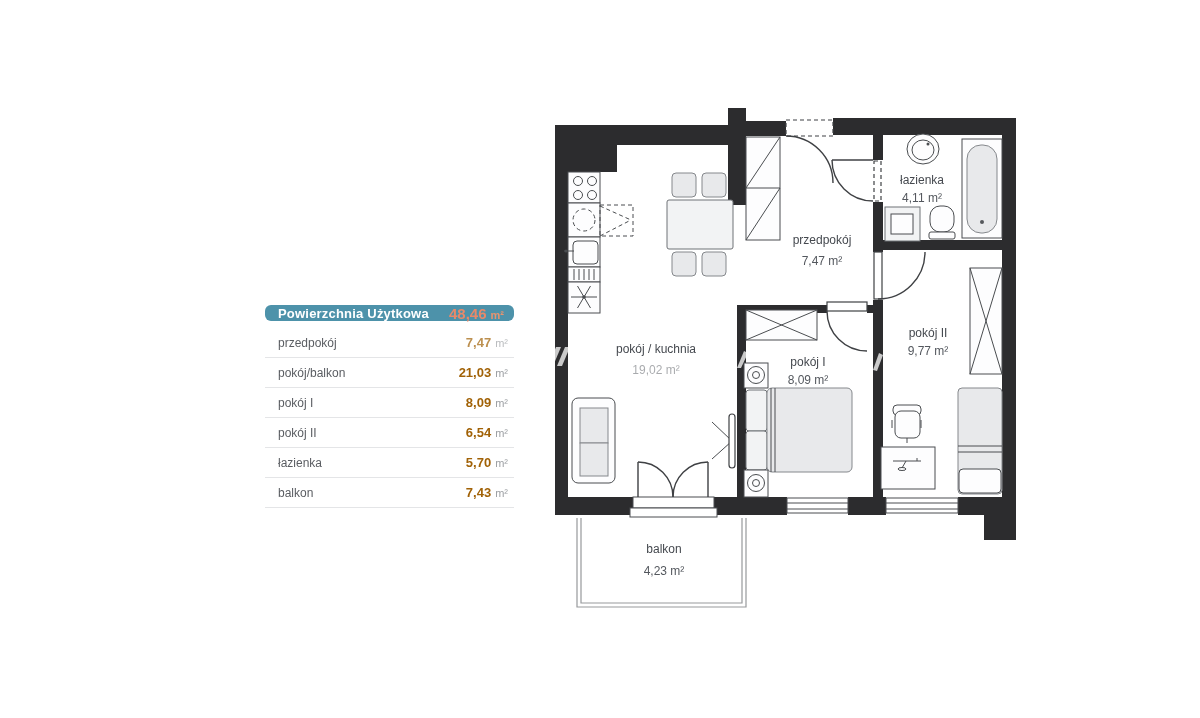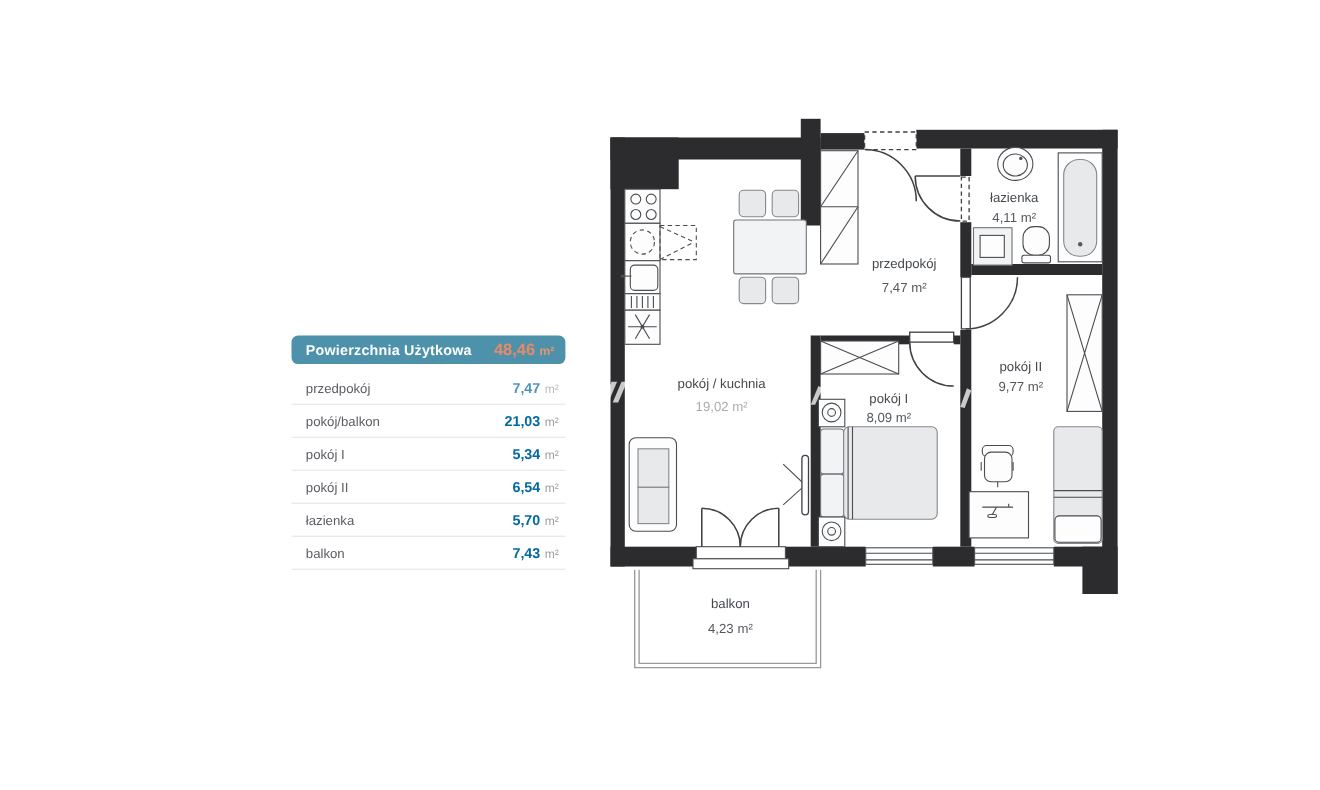--- a/index.html
+++ b/index.html
@@ -3,35 +3,35 @@
 <meta charset="utf-8">
 <style>
   html,body{margin:0;padding:0;background:#ffffff;}
   .screen{
     position:relative;width:1200px;height:718px;background:#ffffff;overflow:hidden;
     font-family:"Liberation Sans", sans-serif;
   }
   
   .legend{position:absolute;left:265px;top:305px;width:249px;}
   .legend-header{
-    height:26px;border-radius:6px;background:#4d92aa;
+    height:16px;border-radius:6px;background:#4d92aa;
     display:flex;align-items:center;justify-content:space-between;
     padding:0 10px 0 13px;box-sizing:border-box;
   }
   .legend-header .h-label{color:#ffffff;font-size:13px;font-weight:bold;letter-spacing:.2px;}
   .legend-header .h-value{color:#e8896a;font-size:15px;font-weight:bold;}
   .legend-header .h-unit{color:#e8946f;font-size:11px;font-weight:bold;margin-left:4px;}
   .legend-rows{margin-top:7px;}
   .legend-row{
     height:30px;display:flex;align-items:center;justify-content:space-between;
     border-bottom:1px solid #e4e5e7;padding:0 6px 0 13px;box-sizing:border-box;
   }
   .r-label{color:#5a5d62;font-size:12px;}
   .r-valwrap{display:flex;align-items:baseline;}
-  .r-value{color:#0369a1;font-size:13px;font-weight:bold;}
+  .r-value{color:#a16207;font-size:13px;font-weight:bold;}
   .r-unit{color:#9b9ea2;font-size:11px;margin-left:4px;}
   .faded{opacity:.7;}
   
   svg{position:absolute;left:0;top:0;}
   .wall{fill:#2c2c2e;stroke:none;}
   .furn{fill:#fdfdfe;stroke:#4a4d50;stroke-width:1;}
   .furn-gray{fill:#e8e9eb;stroke:#85888c;stroke-width:1;}
   .furn-lt{fill:#f2f3f4;stroke:#6f7276;stroke-width:1;}
   .thin{stroke:#4a4d50;stroke-width:1;fill:none;}
   .door{stroke:#3f4144;stroke-width:1.4;fill:none;}
@@ -67,21 +67,21 @@
       <div class="legend-row">
         <span class="r-label">pokój/balkon</span>
         <span class="r-valwrap">
             <span class="r-value">21,03</span>
             <span class="r-unit">m²</span>
           </span>
       </div>
       <div class="legend-row">
         <span class="r-label">pokój I</span>
         <span class="r-valwrap">
-            <span class="r-value">5,34</span>
+            <span class="r-value">8,09</span>
             <span class="r-unit">m²</span>
           </span>
       </div>
       <div class="legend-row">
         <span class="r-label">pokój II</span>
         <span class="r-valwrap">
             <span class="r-value">6,54</span>
             <span class="r-unit">m²</span>
           </span>
       </div>

